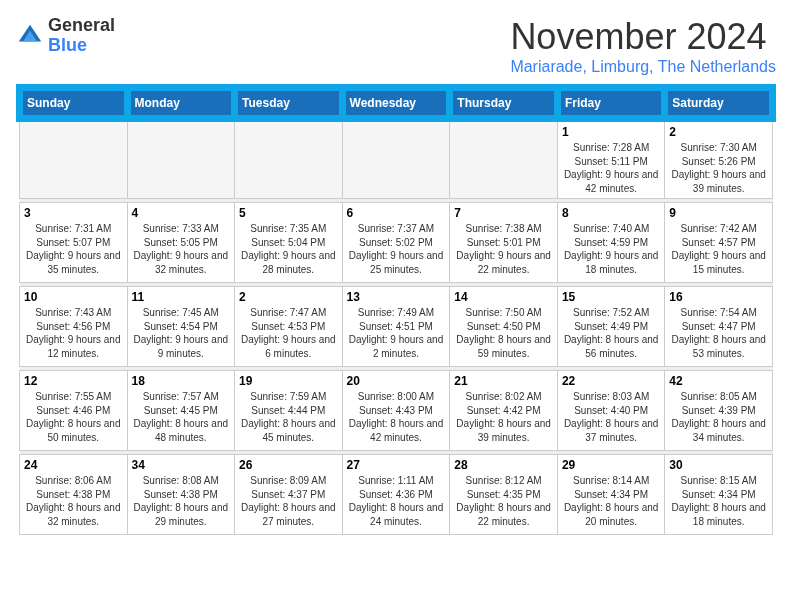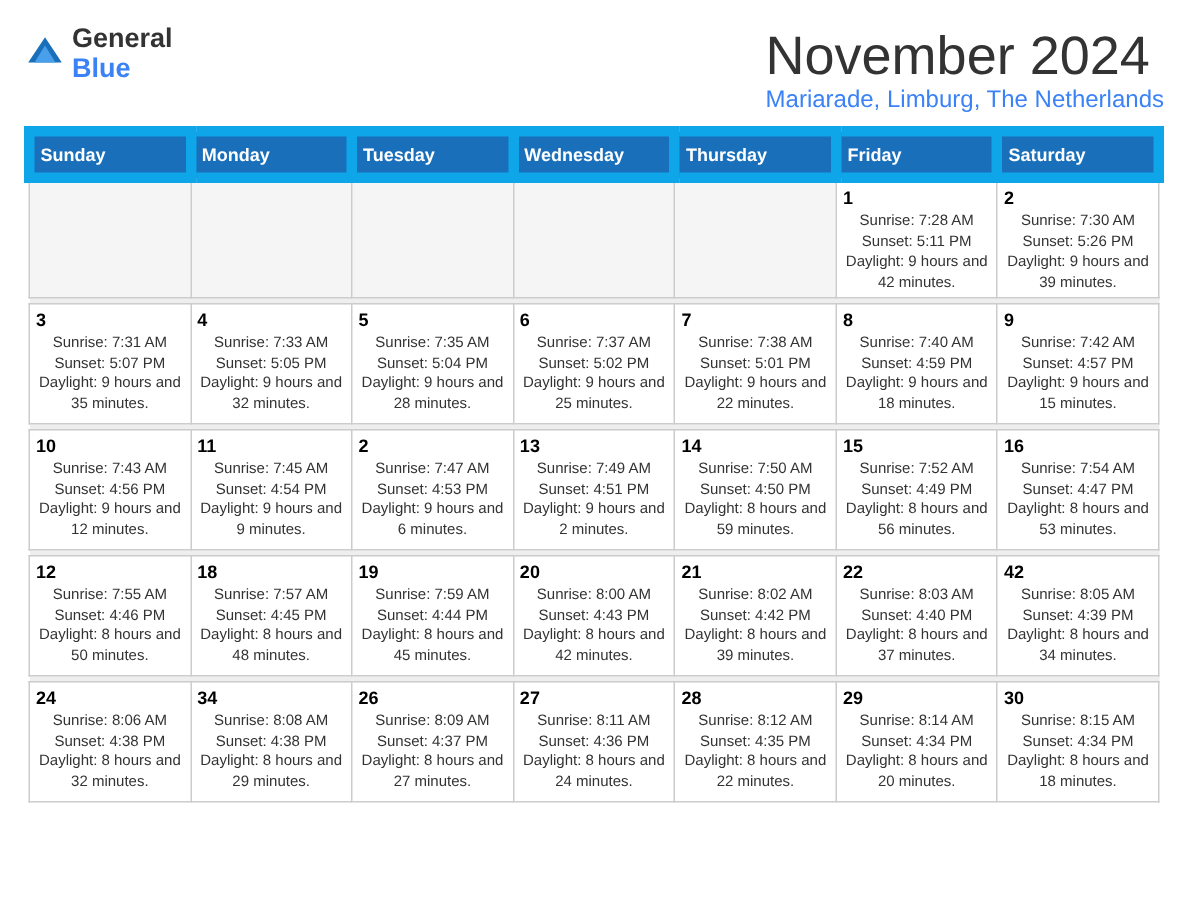--- a/index.html
+++ b/index.html
@@ -305,21 +305,21 @@
 Daylight: 8 hours and 29 minutes.</div>
           </td>
           <td>
             <span class="day-num">26</span>
             <div class="day-info">Sunrise: 8:09 AM
 Sunset: 4:37 PM
 Daylight: 8 hours and 27 minutes.</div>
           </td>
           <td>
             <span class="day-num">27</span>
-            <div class="day-info">Sunrise: 8:11 AM
+            <div class="day-info">Sunrise: 1:11 AM
 Sunset: 4:36 PM
 Daylight: 8 hours and 24 minutes.</div>
           </td>
           <td>
             <span class="day-num">28</span>
             <div class="day-info">Sunrise: 8:12 AM
 Sunset: 4:35 PM
 Daylight: 8 hours and 22 minutes.</div>
           </td>
           <td>

